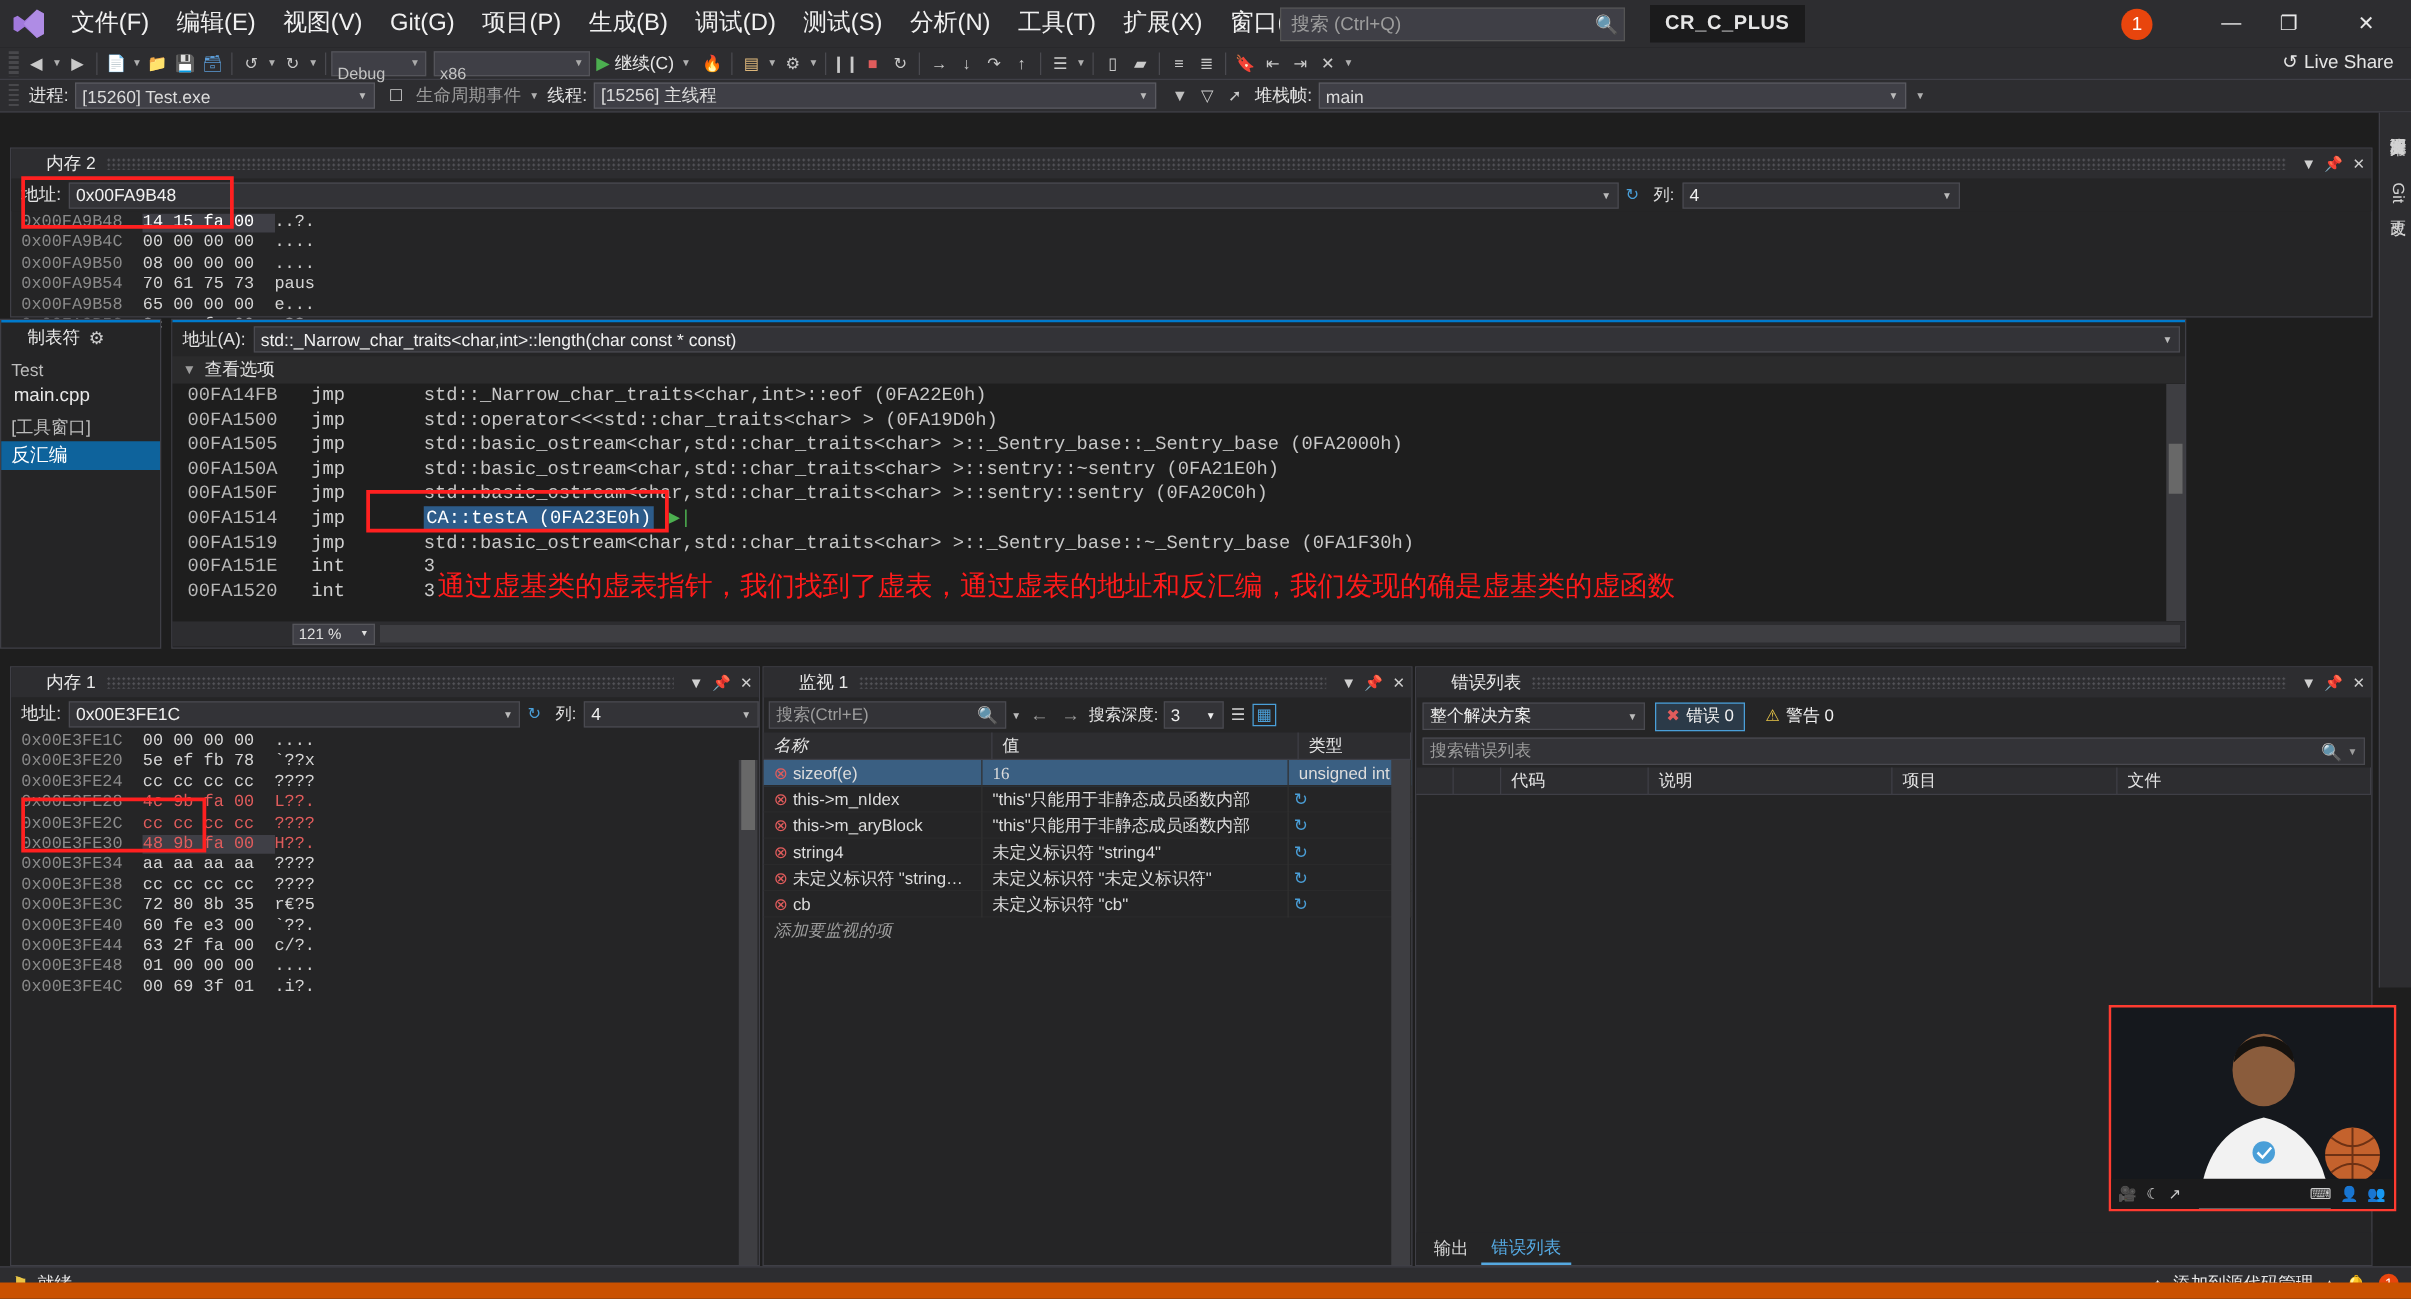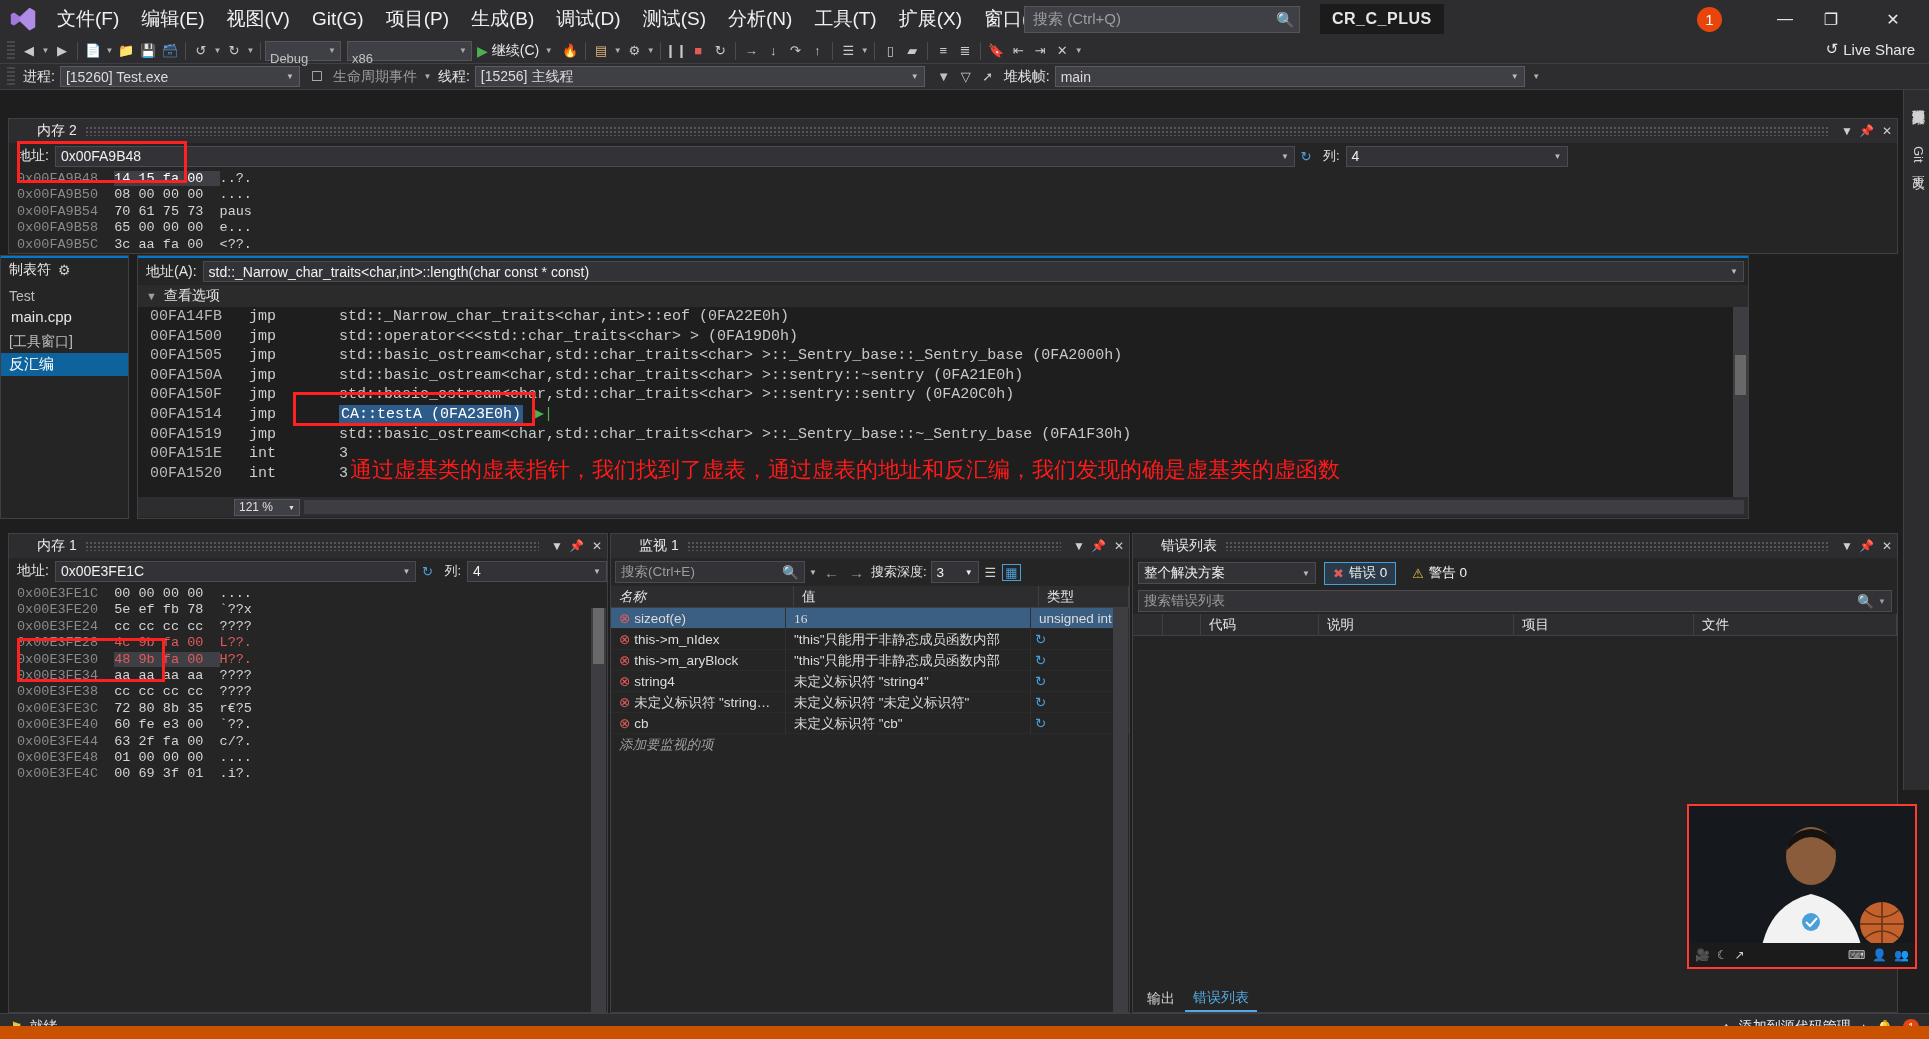--- a/index.html
+++ b/index.html
@@ -95,21 +95,21 @@
   #redanno { position:absolute; left:212px; top:146px; width:1215px; color:#ff1a1a;
      font-size:22px; line-height:34px; font-family:"DejaVu Sans",sans-serif; }
   .zoombar { height:20px; background:#2d2d30; display:flex; align-items:center; }
   .zoomsel { width:66px; height:17px; margin-left:96px; background:#3f3f46; border:1px solid #55555a;
      font-size:12px; color:#e0e0e0; display:flex; align-items:center; padding:0 4px; }
   .zoomsel .cv{flex:1;} .zoomsel .cc{font-size:7px;}
 
   
   #sidebar { position:absolute; left:0; top:255px; width:129px; bottom:270px; background:#252526;
      border:1px solid #3f3f46; }
-  .sb-head { height:24px; display:flex; align-items:center; font-size:14px; color:#e8e8e8; padding-left:8px; }
+  .sb-head { height:24px; display:flex; align-items:center; font-size:14px; color:#e8e8e8; padding-left:21px; }
   .sb-group { font-size:14px; color:#bdbdbd; padding:6px 0 2px 8px; }
   .sb-file { font-size:15px; color:#e8e8e8; padding:2px 0 2px 10px; }
   .sb-sel { background:#0e639c; color:#fff; font-size:15px; padding:2px 0 2px 8px; }
 
   
   .thead { height:22px; display:flex; background:#2d2d30; border-bottom:1px solid #3f3f46;
      font-size:13.5px; color:#e4e4e4; align-items:center; }
   .thead div { padding-left:8px; border-right:1px solid #3f3f46; height:22px; line-height:22px; overflow:hidden;}
   .trow { height:21px; display:flex; font-size:13.5px; color:#dcdcdc; align-items:center;
      border-bottom:1px solid #2a2a2b; }
@@ -289,20 +289,21 @@
     <span class="colbox">
       <span style="padding:0 6px;">列:</span>
       <span class="addrfield" style="width:222px;">
         <span style="flex:1">4</span>
         <span class="cc">▼</span>
       </span>
     </span>
   </div>
   <div class="memrows" id="mem2rows">
       <div class="memrow"><span class="memaddr">0x00FA9B48  </span><span style="background: rgb(63, 63, 70); color: rgb(255, 255, 255);">14 15 fa 00  </span><span>..?.</span></div>
+      <div class="memrow"><span class="memaddr">0x00FA9B4C  </span><span>00 00 00 00  </span><span>....</span></div>
       <div class="memrow"><span class="memaddr">0x00FA9B50  </span><span>08 00 00 00  </span><span>....</span></div>
       <div class="memrow"><span class="memaddr">0x00FA9B54  </span><span>70 61 75 73  </span><span>paus</span></div>
       <div class="memrow"><span class="memaddr">0x00FA9B58  </span><span>65 00 00 00  </span><span>e...</span></div>
       <div class="memrow"><span class="memaddr">0x00FA9B5C  </span><span>3c aa fa 00  </span><span>&lt;??.</span></div>
     </div>
 
   <div style="position:absolute; left:8px; top:22px; width:170px; height:42px; border:3px solid #ff2020;"></div>
 </div>
 
 <div id="sidebar" style="height:264px;">
@@ -380,20 +381,21 @@
         <span style="flex:1">4</span>
         <span class="cc">▼</span>
       </span>
     </span>
   </div>
   <div class="memrows" id="mem1rows" style="position:relative;">
       <div class="memrow"><span class="memaddr">0x00E3FE1C  </span><span>00 00 00 00  </span><span>....</span></div>
       <div class="memrow"><span class="memaddr">0x00E3FE20  </span><span>5e ef fb 78  </span><span>`??x</span></div>
       <div class="memrow"><span class="memaddr">0x00E3FE24  </span><span>cc cc cc cc  </span><span>????</span></div>
       <div class="memrow"><span class="memaddr">0x00E3FE28  </span><span class="memred">4c 9b fa 00  </span><span class="memred">L??.</span></div>
+      <div class="memrow"><span class="memaddr">0x00E3FE2C  </span><span class="memred">cc cc cc cc  </span><span class="memred">????</span></div>
       <div class="memrow"><span class="memaddr">0x00E3FE30  </span><span class="memred" style="background: rgb(63, 63, 70); color: rgb(224, 92, 92);">48 9b fa 00  </span><span class="memred">H??.</span></div>
       <div class="memrow"><span class="memaddr">0x00E3FE34  </span><span>aa aa aa aa  </span><span>????</span></div>
       <div class="memrow"><span class="memaddr">0x00E3FE38  </span><span>cc cc cc cc  </span><span>????</span></div>
       <div class="memrow"><span class="memaddr">0x00E3FE3C  </span><span>72 80 8b 35  </span><span>r€?5</span></div>
       <div class="memrow"><span class="memaddr">0x00E3FE40  </span><span>60 fe e3 00  </span><span>`??.</span></div>
       <div class="memrow"><span class="memaddr">0x00E3FE44  </span><span>63 2f fa 00  </span><span>c/?.</span></div>
       <div class="memrow"><span class="memaddr">0x00E3FE48  </span><span>01 00 00 00  </span><span>....</span></div>
       <div class="memrow"><span class="memaddr">0x00E3FE4C  </span><span>00 69 3f 01  </span><span>.i?.</span></div>
     </div>
   <div style="position:absolute; left:8px; top:104px; width:148px; height:44px; border:3px solid #ff2020;"></div>

